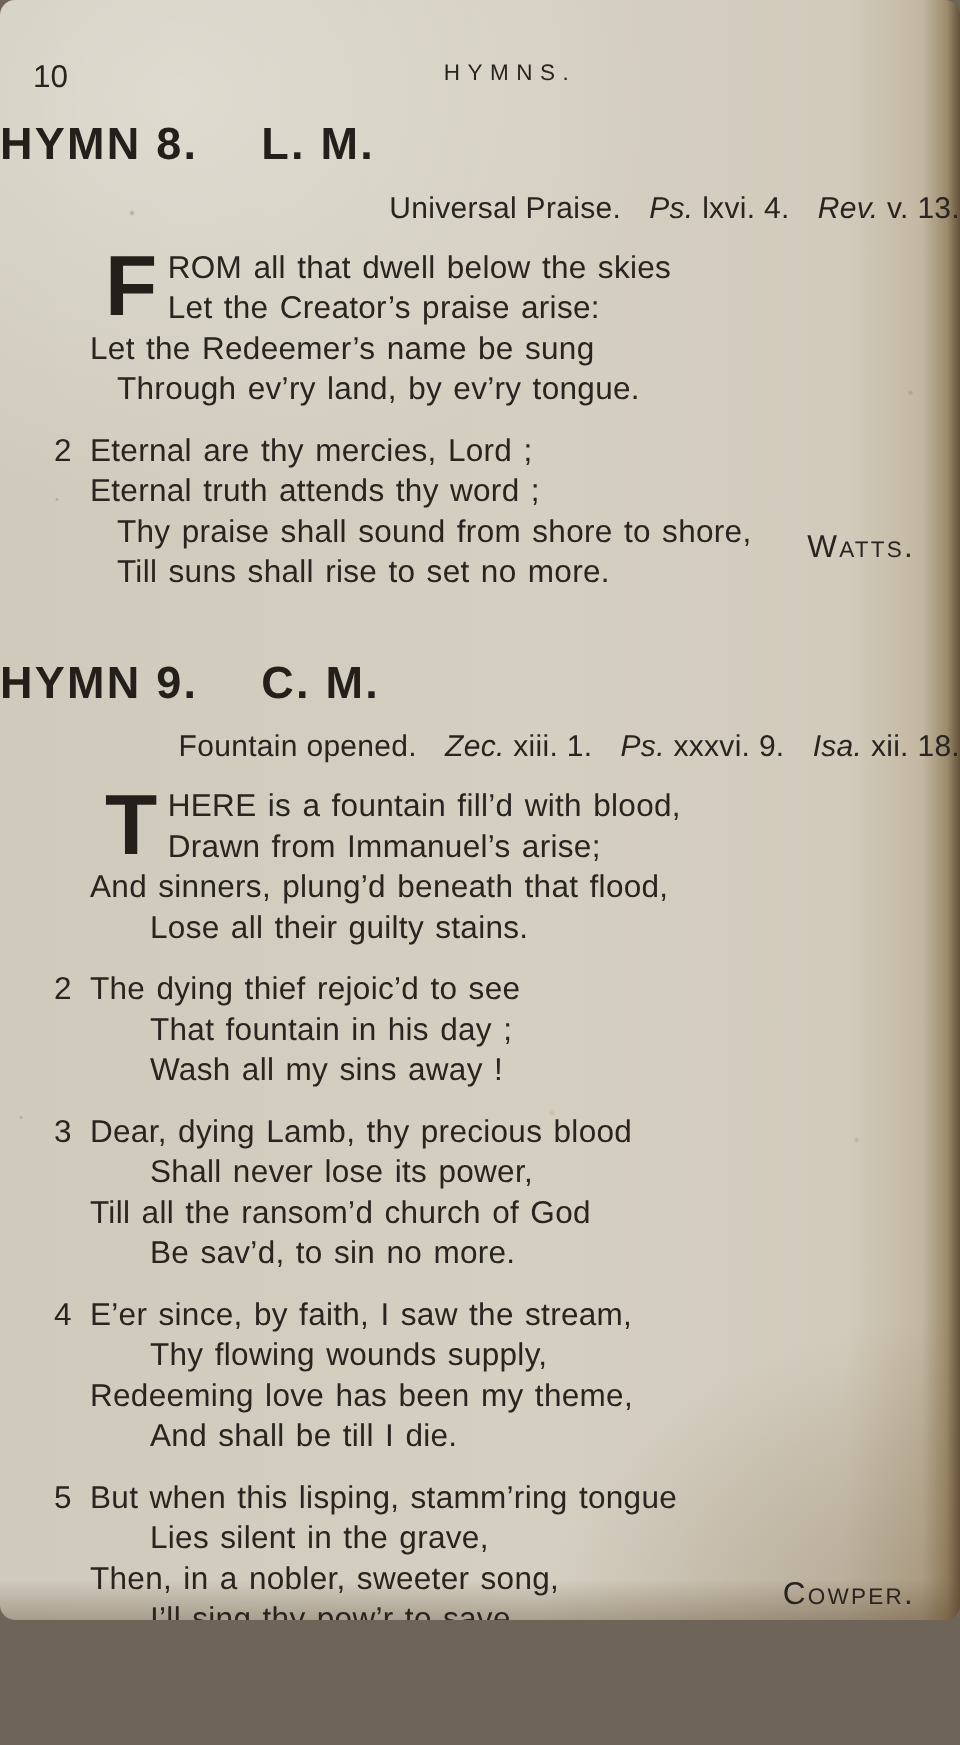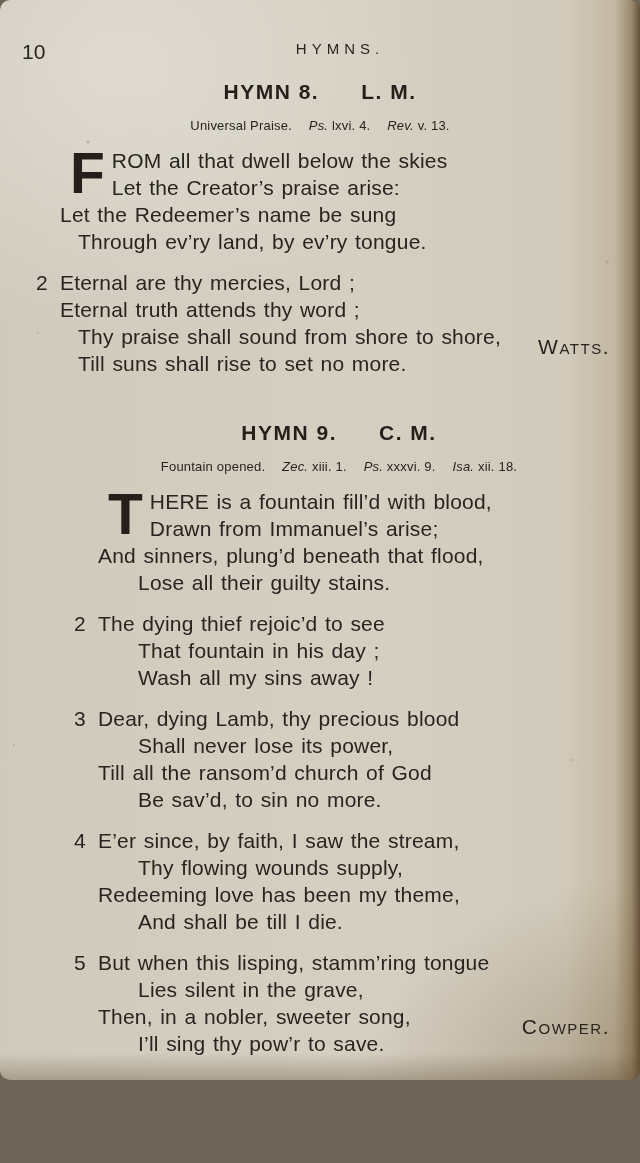--- a/index.html
+++ b/index.html
@@ -33,36 +33,36 @@
     font-size: 21px;
   }
   .header-title {
     text-align: center;
     font-size: 15px;
     letter-spacing: 5px;
     padding-left: 40px;
   }
 
   .hymn { margin-top: 14px; }
-  .hymn + .hymn { margin-top: 44px; padding-left: 38px; }
+  .hymn + .hymn { margin-top: 44px; }
 
   .hymn-title {
     margin: 0;
-    text-align: center;
-    font-size: 21px;
+    text-align: left;
+    font-size: 30px;
     font-weight: bold;
     letter-spacing: 1.5px;
     color: #241f1a;
   }
   .hymn-title-meter { margin-left: 42px; }
 
   .hymn-subtitle {
     margin: 14px 0 0;
-    text-align: center;
-    font-size: 13px;
+    text-align: right;
+    font-size: 20px;
     letter-spacing: 0.2px;
   }
   .seg.gap { margin-left: 13px; }
   .seg.italic { font-style: italic; }
 
   .verse-block {
     margin: 14px 30px 0 60px;
     font-size: 21px;
     line-height: 27px;
   }

